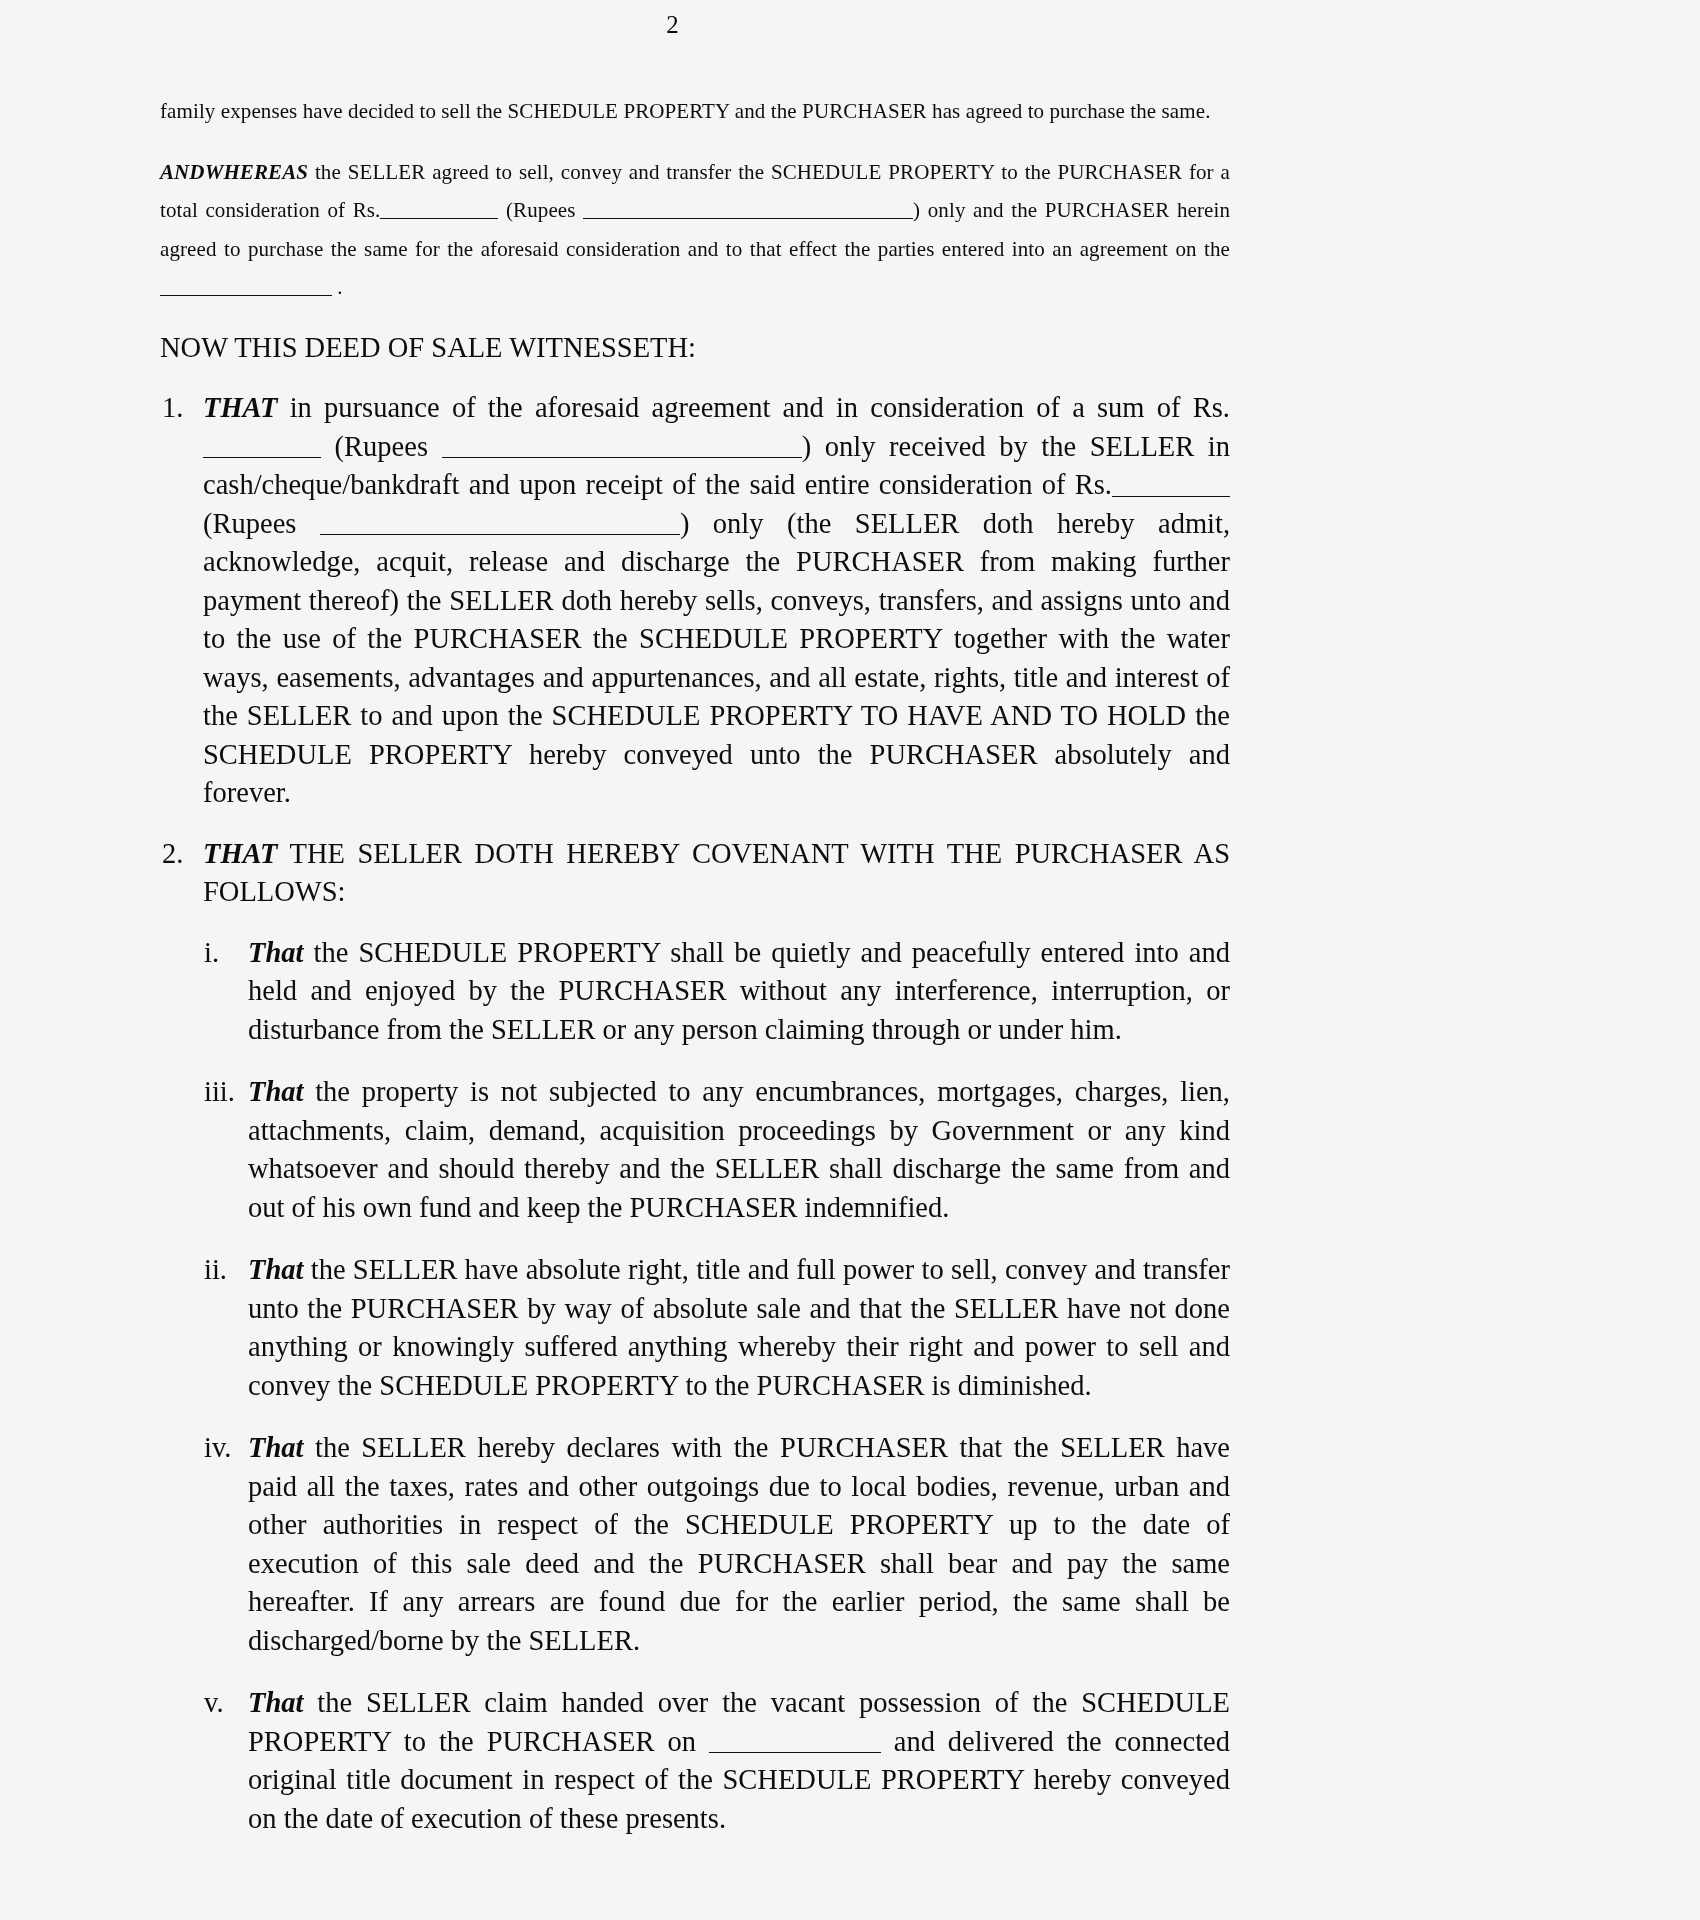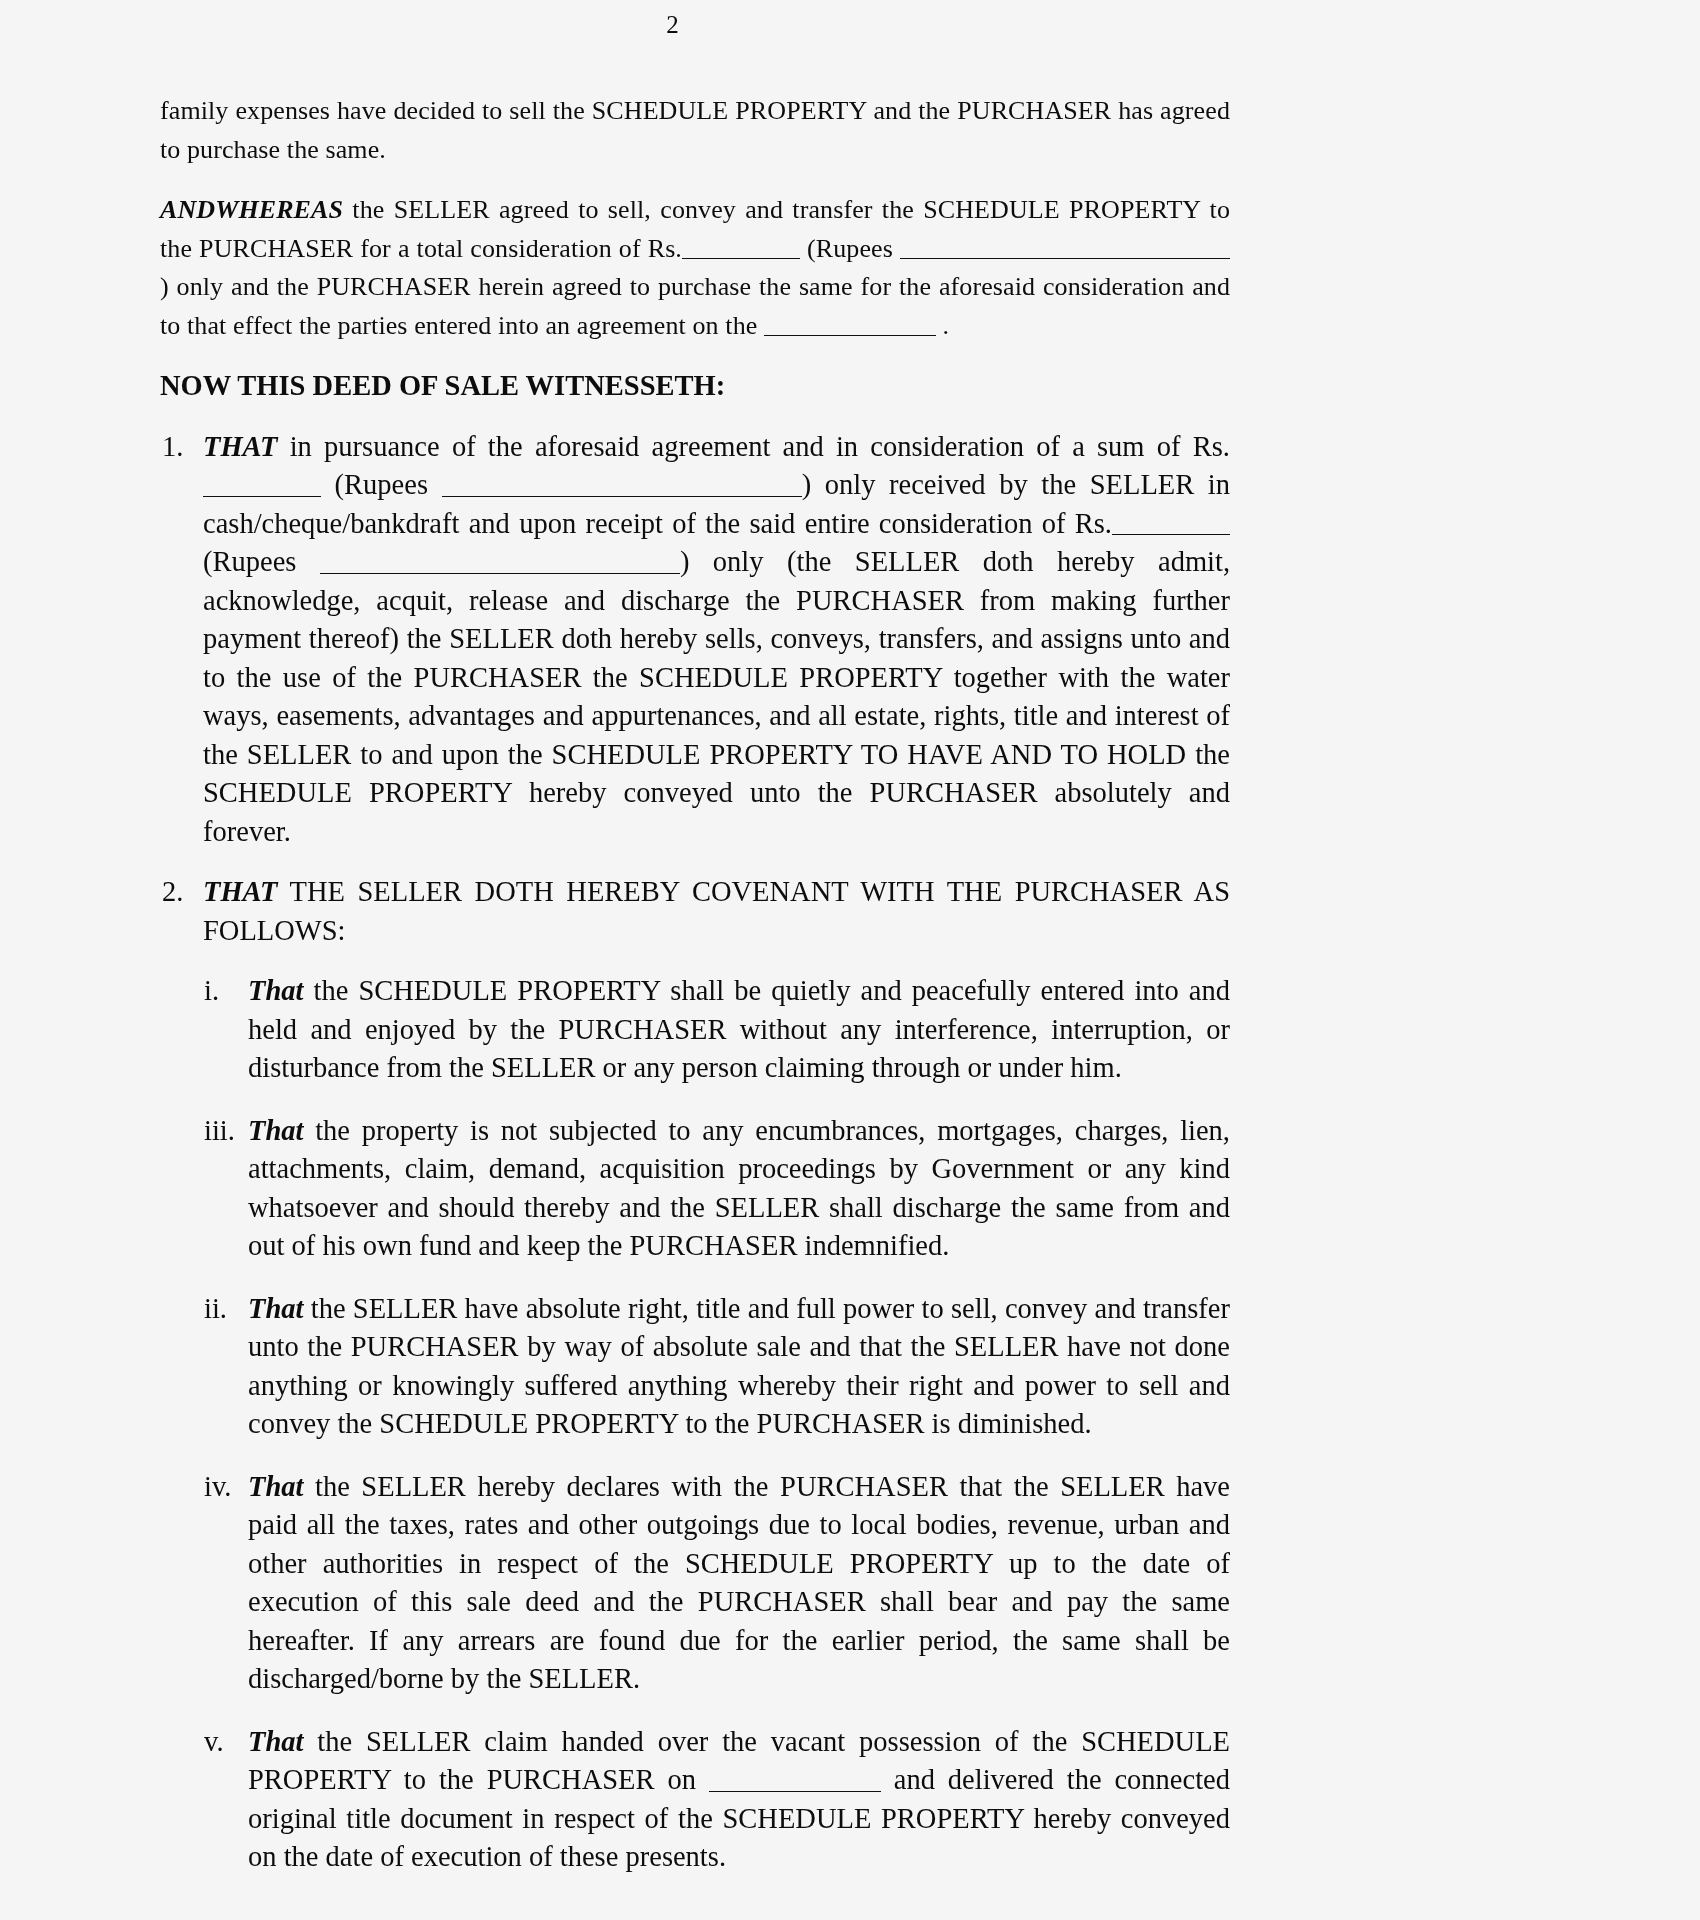--- a/index.html
+++ b/index.html
@@ -31,33 +31,33 @@
     line-height: 30px;
   }
   .body-col {
     position: absolute;
     left: 160px;
     top: 92px;
     width: 1070px;
   }
   p.para {
     margin: 0 0 22px 0;
-    font-size: 26px;
+    font-size: 21px;
     line-height: 38.5px;
     text-align: justify;
     text-justify: inter-word;
     letter-spacing: 0.1px;
   }
   p.para:last-child { margin-bottom: 0; }
 
   .heading {
     margin: 0 0 22px 0;
     font-size: 28.5px;
     line-height: 38.5px;
-    font-weight: bold;
+    font-weight: normal;
   }
 
   
   .num-item {
     position: relative;
     margin: 0 0 22px 0;
     padding-left: 43px;
     font-size: 28.5px;
     line-height: 38.5px;
     text-align: justify;

